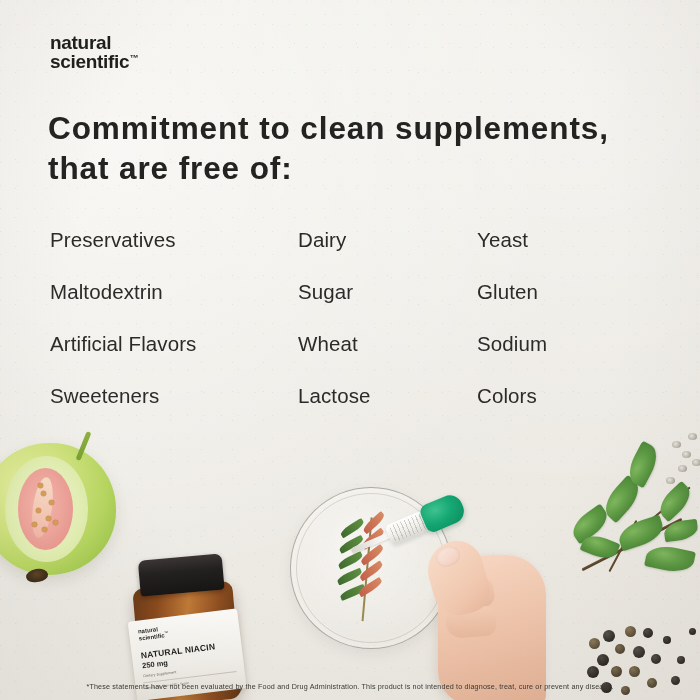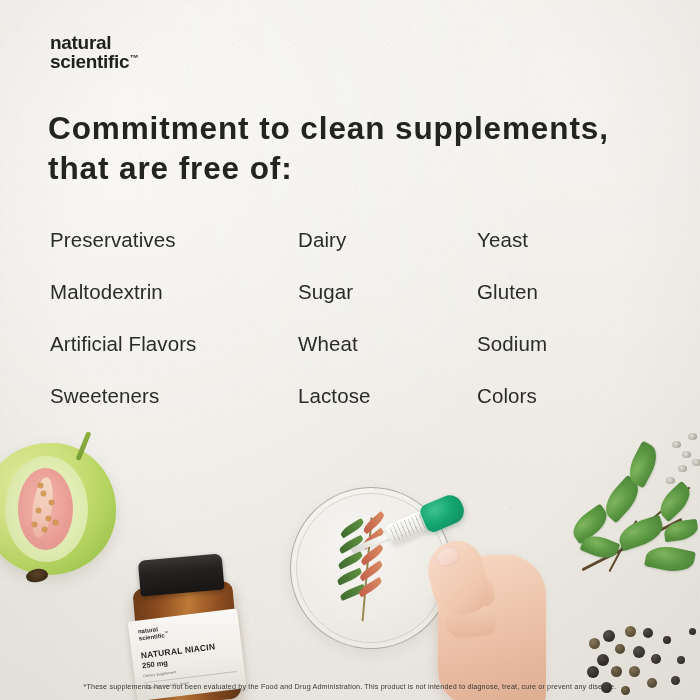--- a/index.html
+++ b/index.html
@@ -515,15 +515,15 @@
         <div class="lb-sub">Dietary Supplement</div>
         <div class="lb-rule"></div>
         <div class="lb-fine">Vitamin B3 · Non-GMO · Vegan</div>
       </div>
     </div>
 
   </div>
 
   <div class="vignette"></div>
 
-  <div class="disclaimer">*These supplements have not been evaluated by the Food and Drug Administration. This product is not intended to diagnose, treat, cure or prevent any disease.</div>
+  <div class="disclaimer">*These statements have not been evaluated by the Food and Drug Administration. This product is not intended to diagnose, treat, cure or prevent any disease.</div>
 
 </div>
 
 </body></html>

